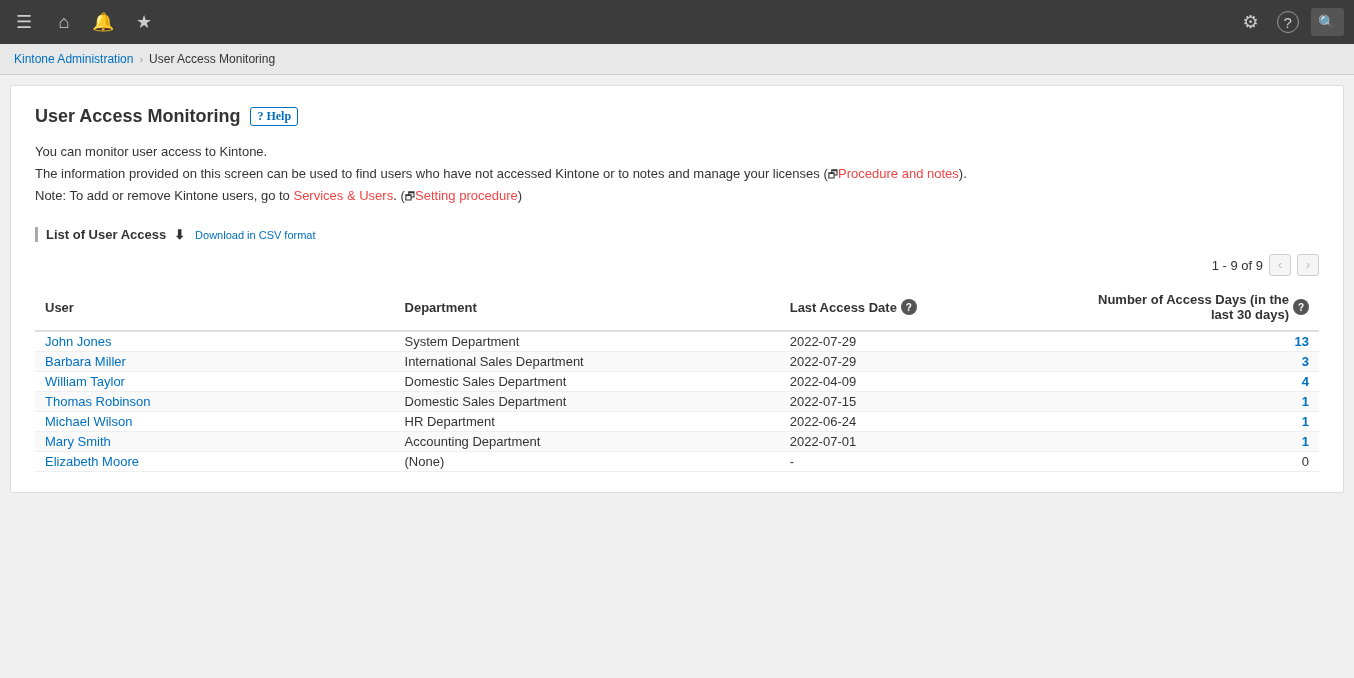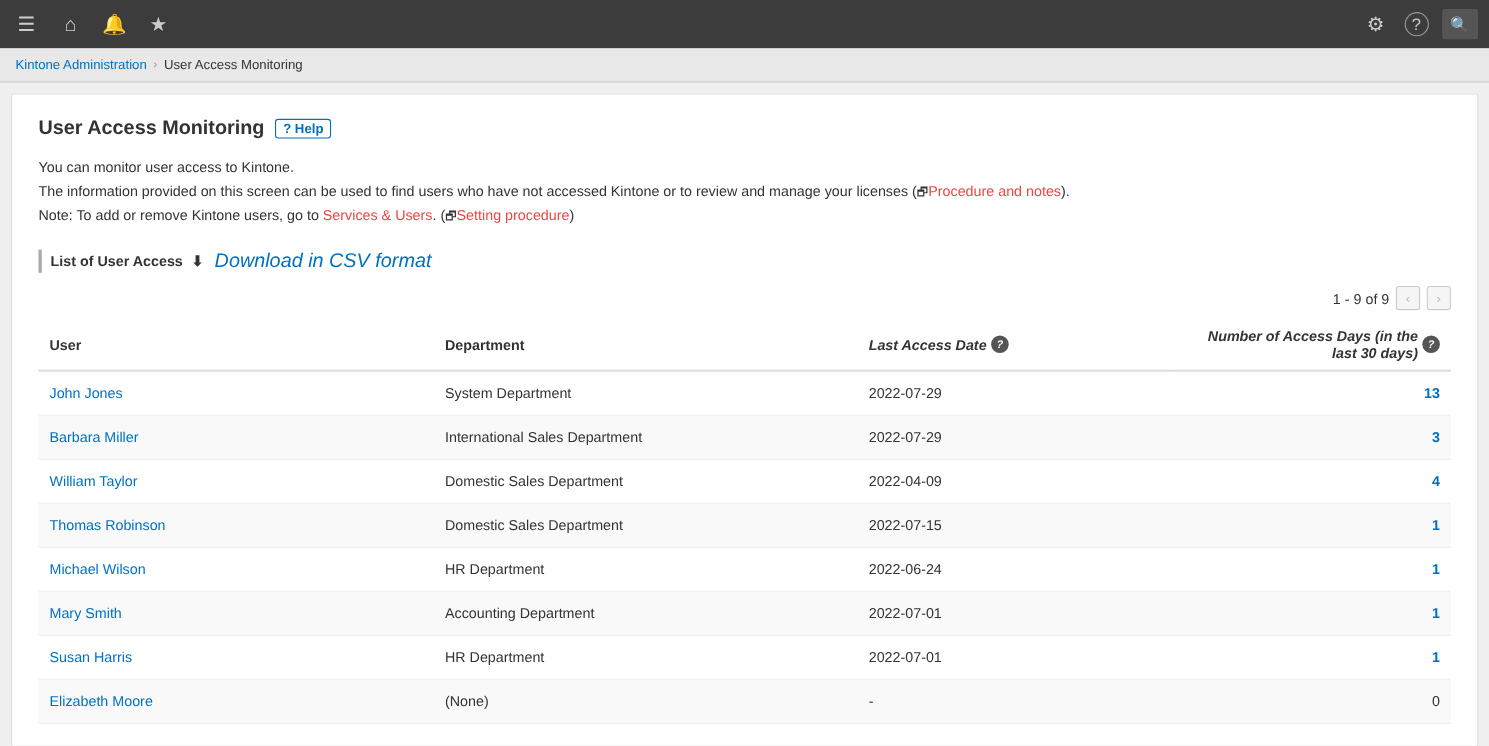--- a/index.html
+++ b/index.html
@@ -80,20 +80,21 @@
       margin-bottom: 14px;
     }
     .help-link {
       font-size: 12px;
       color: #0070c0;
       text-decoration: none;
       border: 1px solid #0070c0;
       border-radius: 3px;
       padding: 1px 6px;
       cursor: pointer;
+      font-family: Liberation Serif, serif;
     }
 
     .description {
       font-size: 13px;
       color: #333;
       line-height: 1.7;
       margin-bottom: 20px;
     }
     .description a { color: #ef4444; text-decoration: none; }
 
@@ -105,22 +106,21 @@
       align-items: center;
       gap: 8px;
       font-size: 13px;
       font-weight: bold;
       color: #333;
     }
     .section-header a {
       font-weight: normal;
       color: #0070c0;
       text-decoration: none;
-      font-size: 18px;
-      font-style: italic;
+      font-size: 11px;
     }
 
     
     .pagination-row {
       display: flex;
       justify-content: flex-end;
       align-items: center;
       gap: 6px;
       margin-bottom: 8px;
       font-size: 13px;
@@ -151,33 +151,32 @@
       text-align: left;
       padding: 8px 10px;
       font-weight: bold;
       border-bottom: 2px solid #ddd;
       color: #333;
     }
     thead th:last-child { text-align: right; margin-top: 10px; }
     tbody tr { border-bottom: 1px solid #eee; }
     tbody tr:nth-child(even) { background: #f9f9f9; }
     tbody td {
-      padding: 12px 10px;
+      padding: 2px 10px;
       vertical-align: middle;
     }
     tbody td:last-child { text-align: right; }
     .user-link { color: #0070c0; text-decoration: none; cursor: pointer; }
     .access-count { color: #0070c0; font-weight: bold; }
     .access-count-zero { color: #333; }
 
     .th-with-icon {
       display: flex;
       align-items: center;
       gap: 4px;
-      font-style: italic;
     }
     .th-info-icon {
       display: inline-flex;
       align-items: center;
       justify-content: center;
       width: 16px;
       height: 16px;
       border-radius: 50%;
       background: #555;
       color: #fff;
@@ -221,21 +220,21 @@
 <div class="main-content">
 
   <div class="page-title">
     <span>User Access Monitoring</span>
     <a class="help-link" href="#">? Help</a>
   </div>
 
   <div class="description">
     <div>You can monitor user access to Kintone.</div>
     <div>
-      <span>The information provided on this screen can be used to find users who have not accessed Kintone or to review and manage your licenses (</span><span style="font-size:11px;">🗗</span><a href="#">Procedure and notes</a><span>).</span>
+      <span>The information provided on this screen can be used to find users who have not accessed Kintone or to notes and manage your licenses (</span><span style="font-size:11px;">🗗</span><a href="#">Procedure and notes</a><span>).</span>
     </div>
     <div>
       <span>Note: To add or remove Kintone users, go to </span><a href="#">Services &amp; Users</a><span>. (</span><span style="font-size:11px;">🗗</span><a href="#">Setting procedure</a><span>)</span>
     </div>
   </div>
 
   <div class="section-header">
     <span>List of User Access</span>
     <span class="download-icon">⬇</span>
       <a href="#">Download in CSV format</a>
@@ -298,26 +297,20 @@
           <td>2022-06-24</td>
           <td class="access-count">1</td>
         </tr>
         <tr>
           <td><a href="#" class="user-link">Mary Smith</a></td>
           <td>Accounting Department</td>
           <td>2022-07-01</td>
           <td class="access-count">1</td>
         </tr>
         <tr>
-          <td><a href="#" class="user-link">Susan Harris</a></td>
-          <td>HR Department</td>
-          <td>2022-07-01</td>
-          <td class="access-count">1</td>
-        </tr>
-        <tr>
           <td><a href="#" class="user-link">Elizabeth Moore</a></td>
           <td>(None)</td>
           <td>-</td>
           <td class="access-count-zero">0</td>
         </tr>
       </tbody>
   </table>
 
 </div>
 

